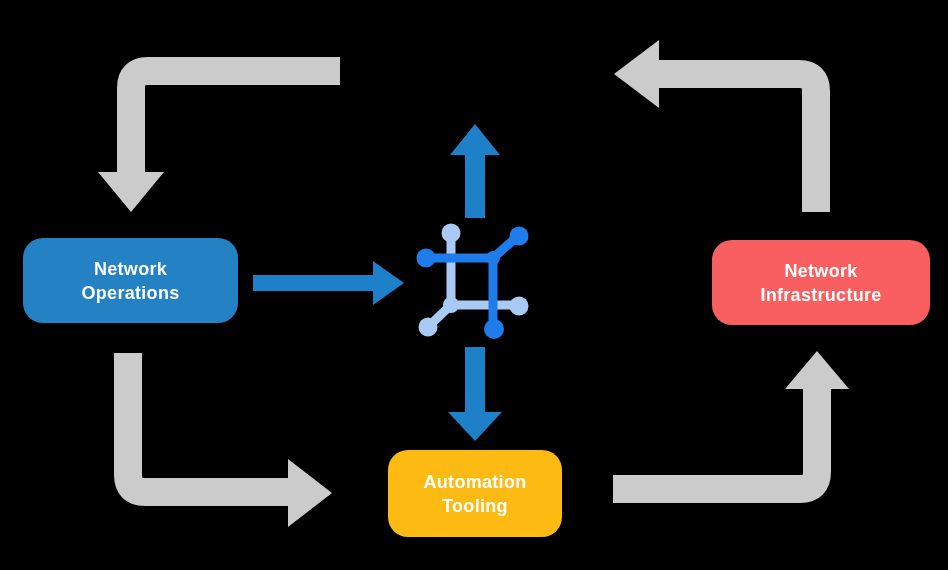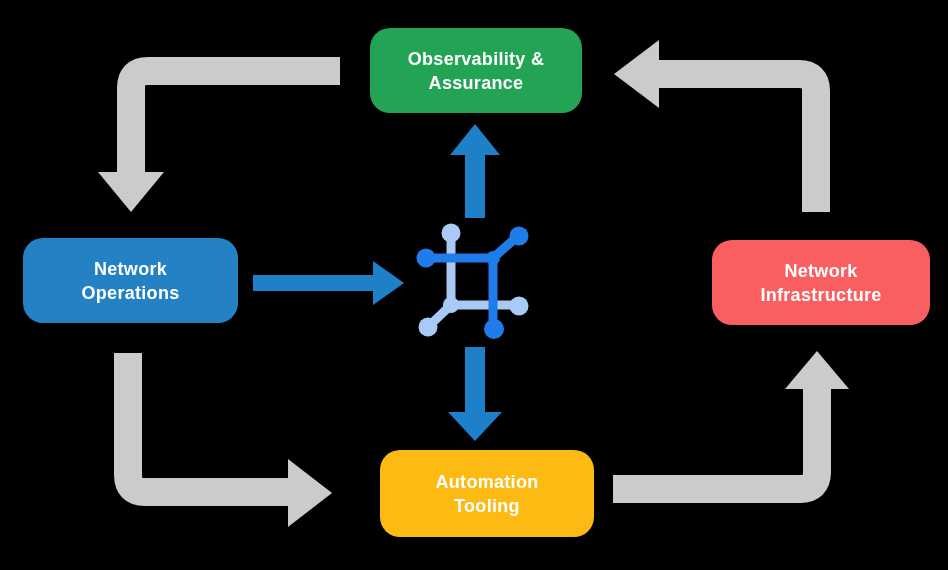--- a/index.html
+++ b/index.html
@@ -34,21 +34,21 @@
     white-space: pre-line;
     color: #ffffff;
     font-size: 18px;
     font-weight: 600;
     letter-spacing: 0.3px;
     line-height: 24px;
   }
   .node-observability { left: 370px; top: 28px;  width: 212px; height: 85px; }
   .node-operations    { left: 23px;  top: 238px; width: 215px; height: 85px; }
   .node-infrastructure{ left: 712px; top: 240px; width: 218px; height: 85px; }
-  .node-automation    { left: 380px; top: 450px; width: 214px; height: 87px; }
+  .node-automation    { left: 388px; top: 450px; width: 174px; height: 87px; }
 </style>
 </head>
 <body>
 
 <div class="stage" style="background: rgb(0, 0, 0);">
 
   <svg class="arrow-layer" viewBox="0 0 948 570" xmlns="http://www.w3.org/2000/svg">
 
     <g>
       <path d="M 340 71 H 148 Q 131 71 131 88 V 174" fill="none" stroke-width="28" stroke="#CBCBCB"></path>
@@ -99,24 +99,20 @@
         <path d="M 493 258 L 518 236" stroke="#1E7CEB"></path>
         <path d="M 493 258 V 328" stroke="#1E7CEB"></path>
         <circle cx="426" cy="258" r="9.5" stroke="none" fill="#1E7CEB"></circle>
         <circle cx="519" cy="236" r="9.5" stroke="none" fill="#1E7CEB"></circle>
         <circle cx="494" cy="329" r="10" stroke="none" fill="#1E7CEB"></circle>
         <circle cx="493" cy="258" r="7" stroke="none" fill="#1E7CEB"></circle>
       </g>
     </g>
   </svg>
 
-  <div class="node node-observability" style="background-color: rgb(35, 164, 85);">
-    <span class="node-label" style="color: rgb(255, 255, 255);">Observability &amp;
-Assurance</span>
-  </div>
 
   <div class="node node-operations" style="background-color: rgb(35, 129, 196);">
     <span class="node-label" style="color: rgb(255, 255, 255);">Network
 Operations</span>
   </div>
 
   <div class="node node-infrastructure" style="background-color: rgb(249, 95, 96);">
     <span class="node-label" style="color: rgb(255, 255, 255);">Network
 Infrastructure</span>
   </div>

